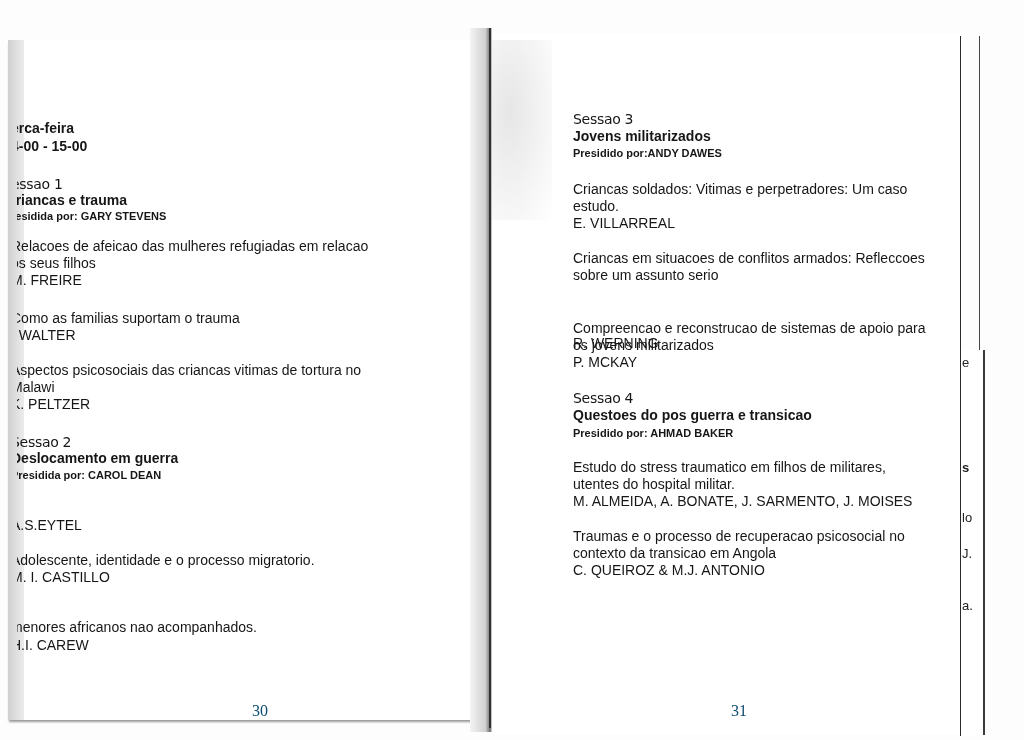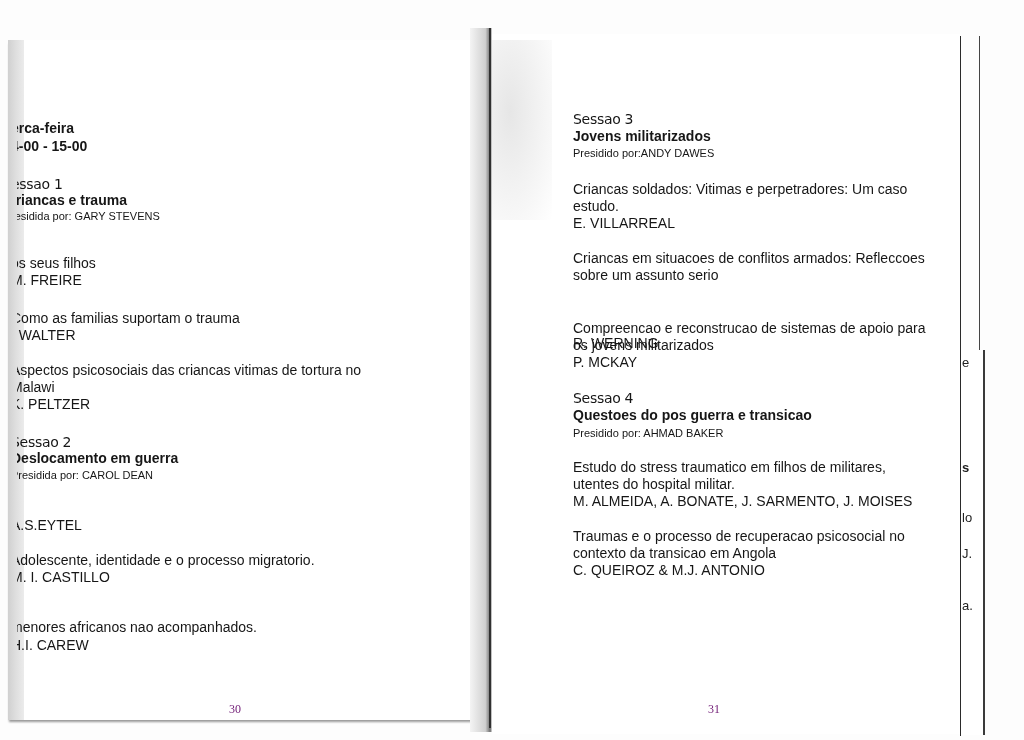--- a/index.html
+++ b/index.html
@@ -46,23 +46,23 @@
     .next-page-upper {
       position: absolute; left: 965px; top: 36px; width: 14px; height: 315px;
       border-right: 1px solid #444;
     }
     .peek { position: absolute; left: 962px; font-size: 13px; color: #222; }
 
     
     .t { position: absolute; white-space: nowrap; line-height: 17px; }
     .reg { font-size: 14px; font-weight: normal; }
     .bold { font-size: 14px; font-weight: bold; }
-    .small-bold { font-size: 11px; font-weight: normal; }
+    .small-bold { font-size: 11px; font-weight: bold; }
     .sess { font-size: 14px; font-family: "DejaVu Sans", sans-serif; letter-spacing: -0.3px; }
-    .page-num { position: absolute; font-family: "Liberation Serif", serif; font-size: 12px; color: #701a75; }
+    .page-num { position: absolute; font-family: "Liberation Serif", serif; font-size: 16px; color: #0c4a6e; margin-left: 23px; }
 
     .left-clip { position: absolute; left: 17px; top: 100px; width: 460px; height: 580px; overflow: hidden; }
     .left-clip .t { left: -6px; }
     .right-col .t { left: 573px; }
   </style>
 </head>
 <body>
 
 <div class="scan-bg"></div>
 
@@ -77,20 +77,21 @@
 <div class="next-page-strip"></div>
 
 <div class="left-clip">
   <div class="t bold" style="top:20px;">erca-feira</div>
   <div class="t bold" style="top:38px;">4-00  -  15-00</div>
 
   <div class="t sess" style="top:76px;">essao 1</div>
   <div class="t bold" style="top:92px;">:riancas e trauma</div>
   <div class="t small-bold" style="top:108px;">residida por: GARY STEVENS</div>
 
+  <div class="t reg" style="top:138px;">Relacoes de afeicao das mulheres refugiadas em relacao</div>
   <div class="t reg" style="top:155px;">os seus filhos</div>
   <div class="t reg" style="top:172px;">M. FREIRE</div>
 
   <div class="t reg" style="top:210px;">Como as familias suportam o trauma</div>
   <div class="t reg" style="top:227px;">. WALTER</div>
 
   <div class="t reg" style="top:262px;">Aspectos psicosociais das criancas vitimas de tortura no</div>
   <div class="t reg" style="top:279px;">Malawi</div>
   <div class="t reg" style="top:296px;">K. PELTZER</div>
 

